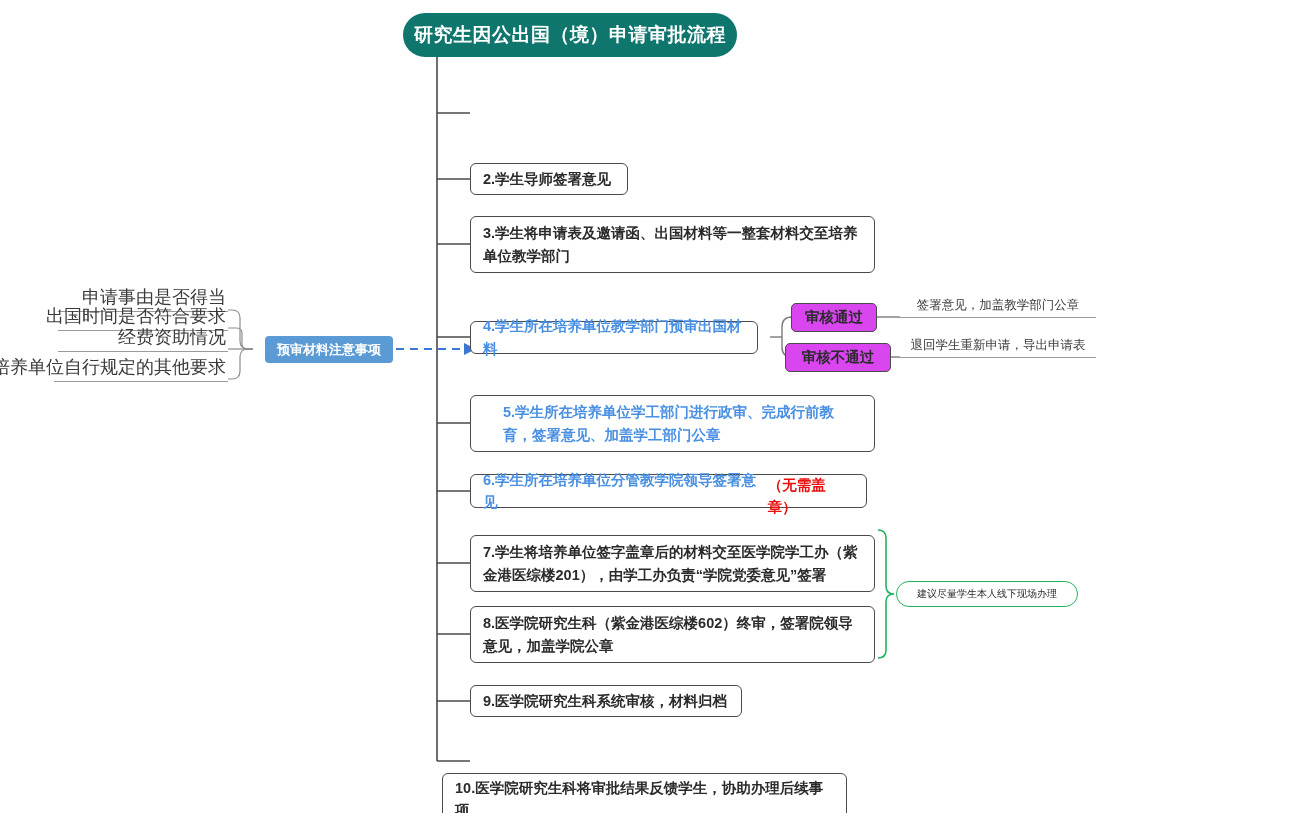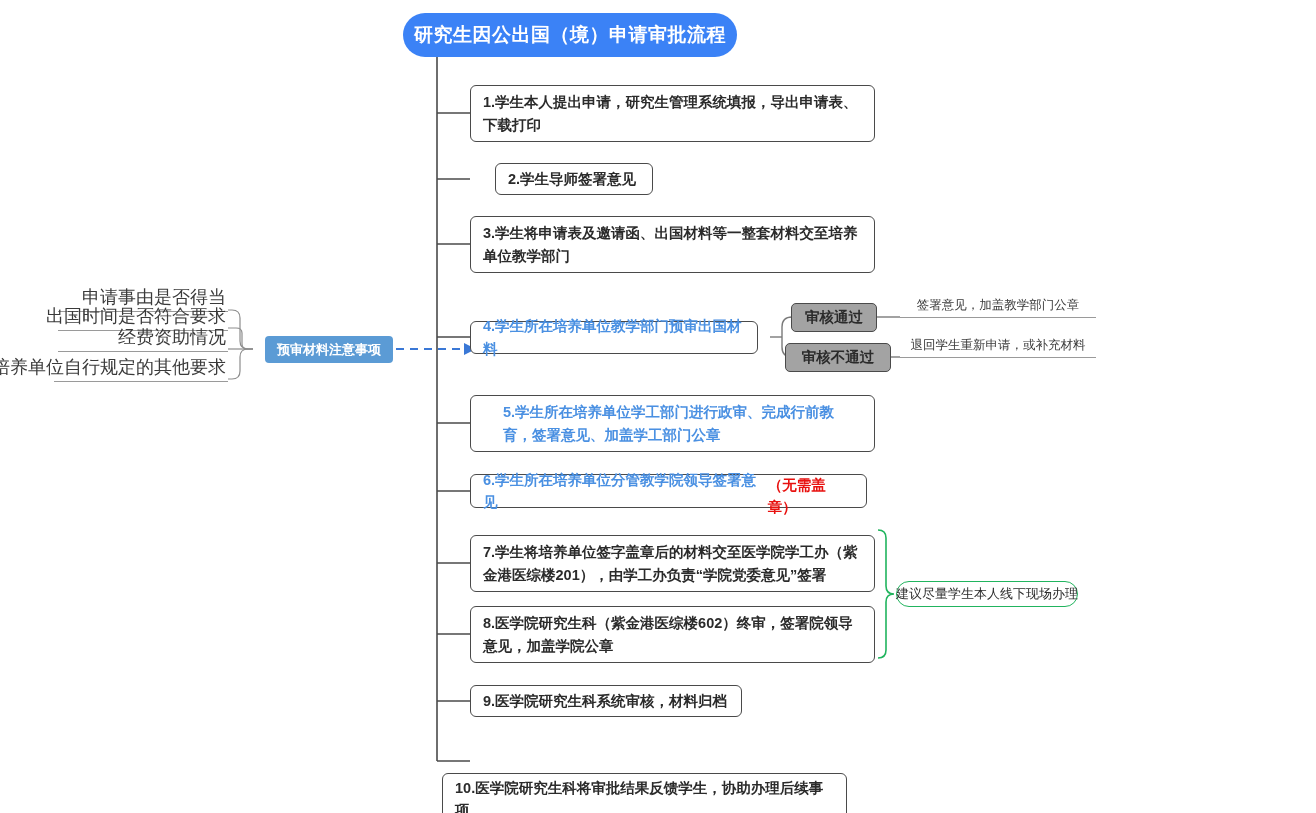--- a/index.html
+++ b/index.html
@@ -11,39 +11,39 @@
     overflow:hidden;
   }
   #canvas{position:absolute;left:0;top:0;width:1316px;height:813px;}
   svg.edges{position:absolute;left:0;top:0;width:1316px;height:813px;pointer-events:none;}
 
   .node{position:absolute;box-sizing:border-box;}
 
   
   .root{
     left:403px;top:13px;width:334px;height:44px;
-    background:#3b82f6;border-radius:22px;
+    background:#0f766e;border-radius:22px;
     display:flex;align-items:center;justify-content:center;
     color:#ffffff;font-size:19px;font-weight:bold;letter-spacing:.5px;
   }
 
   
   .step{
     border:1.6px solid #4a4a4a;border-radius:6px;background:#ffffff;
     display:flex;align-items:center;
     padding:6px 12px;
     font-size:14.5px;font-weight:bold;color:#2b2b2b;
     line-height:1.55;
   }
   .step.blue{color:#4a90e2;}
   .step .red{color:#e8110f;font-weight:bold;margin-top:10px;}
 
   
   .result{
-    border:1.6px solid #4a4a4a;border-radius:5px;background:#a3a3a3;
+    border:1.6px solid #4a4a4a;border-radius:5px;background:#d946ef;
     display:flex;align-items:center;justify-content:center;
     font-size:14.5px;font-weight:bold;color:#2b2b2b;
   }
 
   
   .annot{
     font-size:12.5px;color:#3a3a3a;
     display:flex;align-items:flex-start;justify-content:center;
     padding-bottom:2px;
     border-bottom:1px solid #9a9a9a;
@@ -65,21 +65,21 @@
     background:#5b9bd5;border-radius:4px;
     display:flex;align-items:center;justify-content:center;
     color:#ffffff;font-size:13px;font-weight:bold;
   }
 
   
   .greennote{
     left:896px;top:581px;width:182px;height:26px;
     border:1.4px solid #21b45e;border-radius:13px;background:#ffffff;
     display:flex;align-items:center;justify-content:center;
-    color:#2b2b2b;font-size:13px;
+    color:#2b2b2b;font-size:10px;
     white-space:nowrap;
   }
 </style>
 </head>
 <body>
 
 <div id="canvas">
 
   <svg class="edges" viewBox="0 0 1316 813">
     <g fill="none" stroke="#4a4a4a" stroke-width="1.6">
@@ -119,25 +119,22 @@
       <path d="M464,343 L476,349 L464,355 Z" fill="#3a78d6"></path>
     </g>
 
     <g fill="none" stroke="#21b45e" stroke-width="1.6">
       <path d="M878,530 Q886,530 886,538 L886,586 Q886,594 894,594 Q886,594 886,602 L886,650 Q886,658 878,658"></path>
     </g>
   </svg>
 
   <div class="node root">研究生因公出国（境）申请审批流程</div>
 
-  <div class="node step" style="left:470px;top:85px;width:405px;height:57px;">
-    <span>1.学生本人提出申请，研究生管理系统填报，导出申请表、下载打印</span>
-  </div>
-
-  <div class="node step" style="left:470px;top:163px;width:158px;height:32px;margin-left:25px;">
+
+  <div class="node step" style="left:470px;top:163px;width:158px;height:32px;">
     <span>2.学生导师签署意见</span>
   </div>
 
   <div class="node step" style="left:470px;top:216px;width:405px;height:57px;">
     <span>3.学生将申请表及邀请函、出国材料等一整套材料交至培养单位教学部门</span>
   </div>
 
   <div class="node step blue" style="left:470px;top:321px;width:288px;height:33px;">
     <span>4.学生所在培养单位教学部门预审出国材料</span>
   </div>
@@ -173,21 +170,21 @@
 
   <div class="node result" style="left:785px;top:343px;width:106px;height:29px;">
     <span>审核不通过</span>
   </div>
 
   <div class="node annot" style="left:900px;top:297px;width:196px;height:21px;">
     <span>签署意见，加盖教学部门公章</span>
   </div>
 
   <div class="node annot" style="left:900px;top:337px;width:196px;height:21px;">
-    <span>退回学生重新申请，或补充材料</span>
+    <span>退回学生重新申请，导出申请表</span>
   </div>
 
   <div class="node bluenode">
     <span>预审材料注意事项</span>
   </div>
 
   <div class="node subleaf" style="left:58px;top:292px;width:170px;height:20px;">
     <span>申请事由是否得当</span>
   </div>
 

